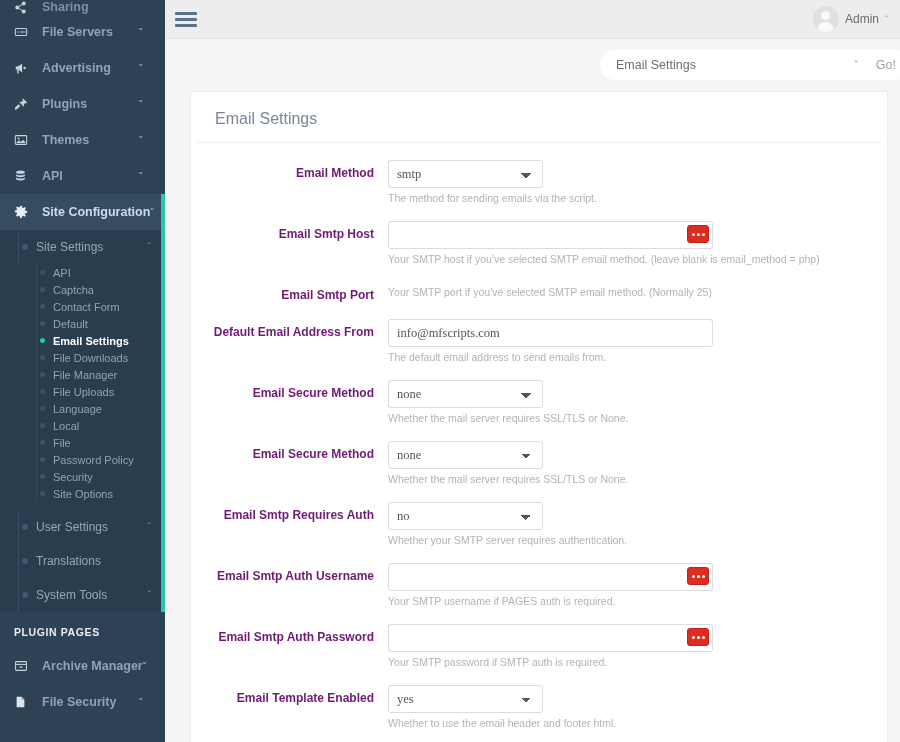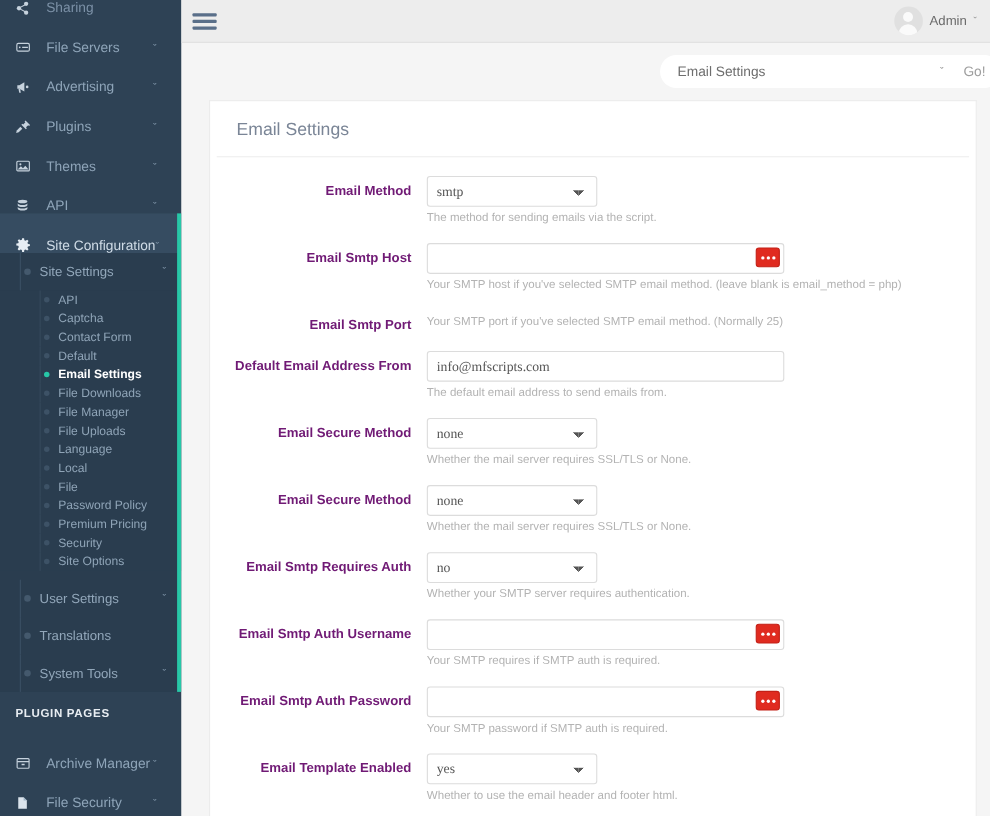--- a/index.html
+++ b/index.html
@@ -15,27 +15,28 @@
 
   
   #sidebar {
     width: 165px; height: 742px;
     background: #2e4255;
     flex: 0 0 165px;
     position: relative;
     overflow: hidden;
   }
   .nav-item {
-    display: flex; align-items: flex-end;
+    display: flex; align-items: center;
     height: 36px;
     padding: 0 14px 0 14px;
     color: #8ea4b8;
     font-size: 12.5px;
     position: relative;
     cursor: pointer;
+    font-weight: bold;
   }
   .nav-item .ico {
     width: 20px; flex: 0 0 20px;
     display: flex; align-items: center; justify-content: flex-start;
     color: #c6d2dd;
   }
   .nav-item .ico svg { display: block; }
   .nav-item .lbl { flex: 1; margin-left: 8px; white-space: nowrap; }
   .nav-item .chev { flex: 0 0 12px; color: #8ea4b8; font-size: 10px; }
   .nav-item.partial { height: 14px; overflow: hidden; color: #7b90a6; }
@@ -354,24 +355,20 @@
         <div class="subsub-item">
             <span class="dot"></span>
             <span>File</span>
           </div>
         <div class="subsub-item">
             <span class="dot"></span>
             <span>Password Policy</span>
           </div>
         <div class="subsub-item">
             <span class="dot"></span>
-            <span>Premium Pricing</span>
-          </div>
-        <div class="subsub-item">
-            <span class="dot"></span>
             <span>Security</span>
           </div>
         <div class="subsub-item">
             <span class="dot"></span>
             <span>Site Options</span>
           </div>
       </div>
 
       <div class="spacer-8"></div>
 
@@ -534,21 +531,21 @@
           <div class="form-label">Email Smtp Auth Username</div>
           <div class="form-field">
             <span class="inp-wrap">
               <input class="inp" type="text" value="" style="">
               <span class="dots-btn">
                 <span class="d"></span>
                 <span class="d"></span>
                 <span class="d"></span>
               </span>
             </span>
-            <div class="hint">Your SMTP requires if SMTP auth is required.</div>
+            <div class="hint">Your SMTP username if PAGES auth is required.</div>
           </div>
         </div>
 
         <div class="form-row">
           <div class="form-label">Email Smtp Auth Password</div>
           <div class="form-field">
             <span class="inp-wrap">
               <input class="inp" type="text" value="" style="">
               <span class="dots-btn">
                 <span class="d"></span>

